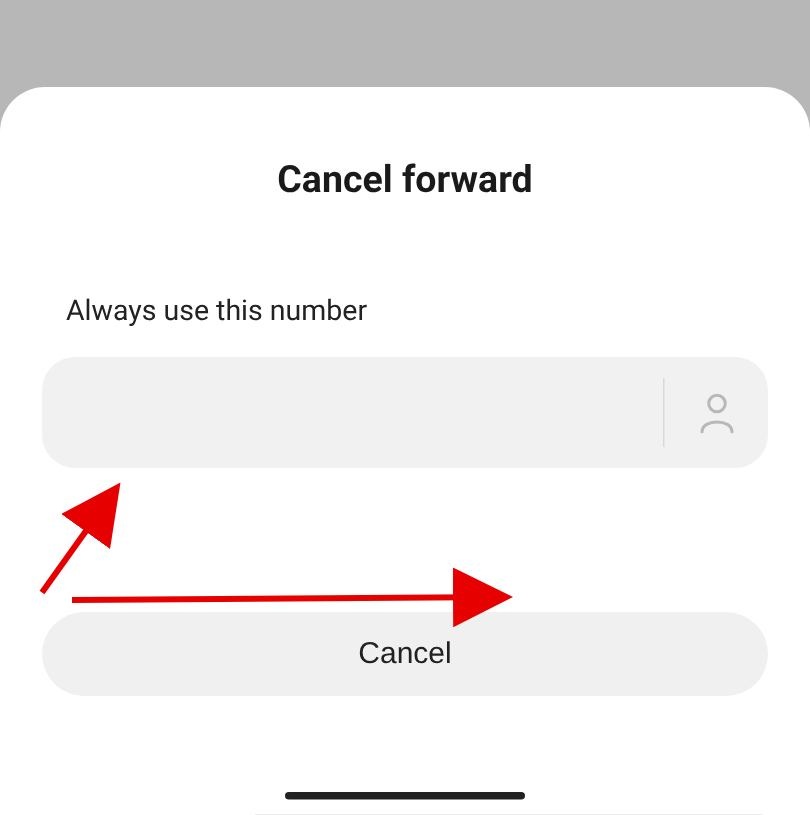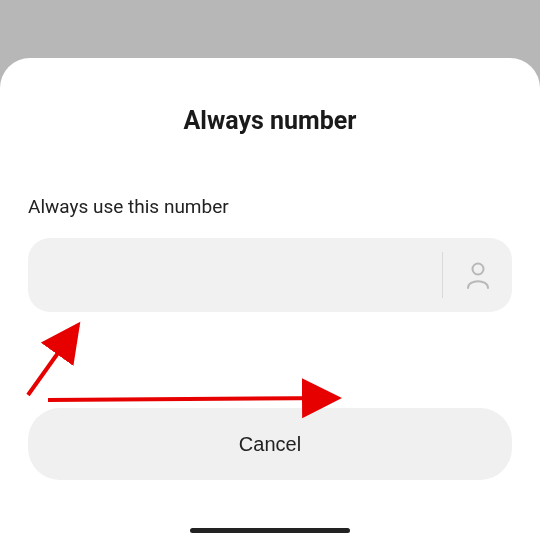--- a/index.html
+++ b/index.html
@@ -26,21 +26,21 @@
       text-align: center;
       font-size: 25px;
       font-weight: 700;
       color: #1a1a1a;
       margin-top: 48px;
     }
     .field-label {
       font-size: 19px;
       color: #222;
       margin-top: 60px;
-      margin-left: 0;
+      margin-left: 16px;
     }
     .input-row {
       display: flex;
       align-items: stretch;
       background: #f1f1f1;
       border-radius: 22px;
       height: 74px;
       margin-top: 20px;
       padding-left: 22px;
     }
@@ -63,21 +63,21 @@
     }
     .contact-btn svg { display: block; }
     .actions {
       display: flex;
       gap: 18px;
       margin-top: 96px;
       justify-content: center;
     }
     .btn {
       flex: 1;
-      height: 72px;
+      height: 56px;
       background: #f0f0f0;
       border: none;
       border-radius: 32px;
       font-size: 20px;
       cursor: pointer;
     }
     .btn-cancel { color: #222; font-weight: 500; }
     .btn-confirm { color: #999; }
     .gesture-bar {
       position: absolute;
@@ -93,21 +93,21 @@
       position: absolute;
       left: 0; top: 0;
       width: 540px; height: 543px;
       pointer-events: none;
     }
   </style>
 </head>
 <body>
 
 <div class="sheet">
-  <h2 class="title">Always number</h2>
+  <h2 class="title">Cancel forward</h2>
   <p class="field-label">Always use this number</p>
 
   <div class="input-row">
     <input type="text" value="" style="">
     <div class="contact-btn">
       <svg width="24" height="28" viewBox="0 0 24 28">
         <circle cx="12" cy="8" r="5.5" fill="none" stroke="#b8b8b8" stroke-width="2"></circle>
         <path d="M2 27 C2 18 22 18 22 27" fill="none" stroke="#b8b8b8" stroke-width="2" stroke-linecap="round"></path>
       </svg>
     </div>

